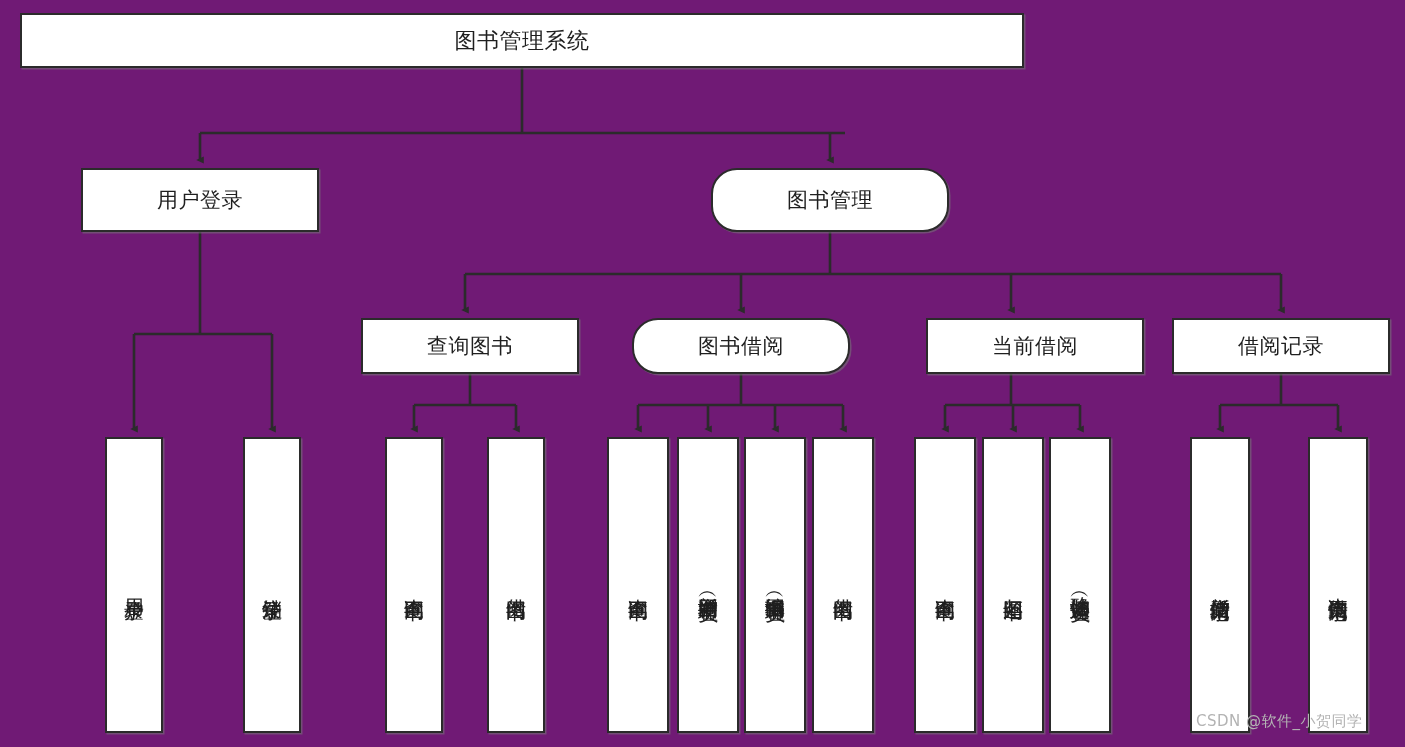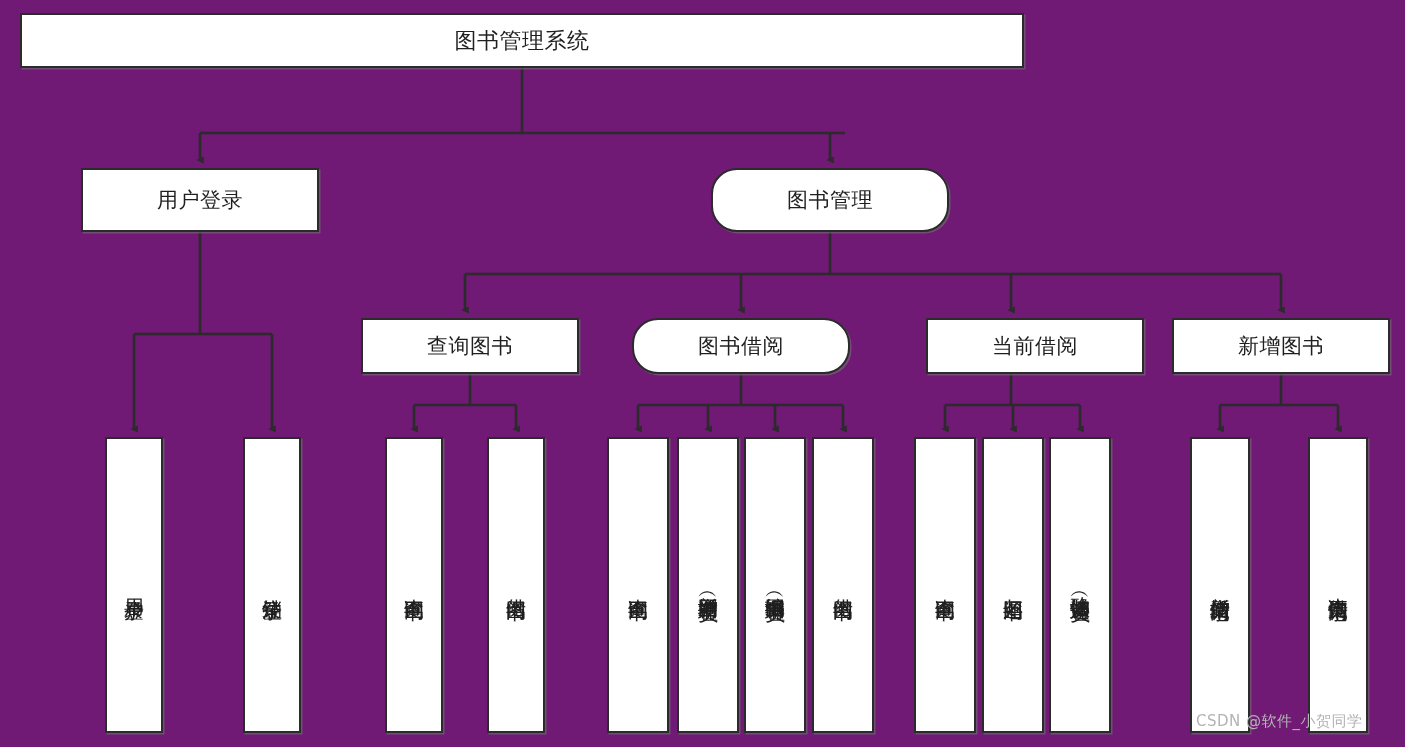--- a/index.html
+++ b/index.html
@@ -134,21 +134,21 @@
   <div class="node" style="left: 361px; top: 318px; width: 218px; height: 56px; border-color: rgb(43, 43, 43); background: rgb(255, 255, 255);">
     <span class="label" style="color: rgb(31, 31, 31);">查询图书</span>
   </div>
   <div class="node" style="left: 632px; top: 318px; width: 218px; height: 56px; border-color: rgb(43, 43, 43); background: rgb(255, 255, 255); border-radius: 26px;">
     <span class="label" style="color: rgb(31, 31, 31);">图书借阅</span>
   </div>
   <div class="node" style="left: 902px; top: 318px; width: 218px; height: 56px; border-color: rgb(43, 43, 43); background: rgb(255, 255, 255); margin-left: 24px;">
     <span class="label" style="color: rgb(31, 31, 31);">当前借阅</span>
   </div>
   <div class="node" style="left: 1172px; top: 318px; width: 218px; height: 56px; border-color: rgb(43, 43, 43); background: rgb(255, 255, 255);">
-    <span class="label" style="color: rgb(31, 31, 31);">新增图书</span>
+    <span class="label" style="color: rgb(31, 31, 31);">借阅记录</span>
   </div>
 
   <div class="node vertical" style="left: 105px; top: 437px; width: 58px; height: 296px; border-color: rgb(43, 43, 43); background: rgb(255, 255, 255);">
     <span class="label" style="color: rgb(31, 31, 31);">用户登录</span>
   </div>
   <div class="node vertical" style="left: 243px; top: 437px; width: 58px; height: 296px; border-color: rgb(43, 43, 43); background: rgb(255, 255, 255);">
     <span class="label" style="color: rgb(31, 31, 31);">注销登录</span>
   </div>
   <div class="node vertical" style="left: 385px; top: 437px; width: 58px; height: 296px; border-color: rgb(43, 43, 43); background: rgb(255, 255, 255);">
     <span class="label" style="color: rgb(31, 31, 31);">查询图书</span>

